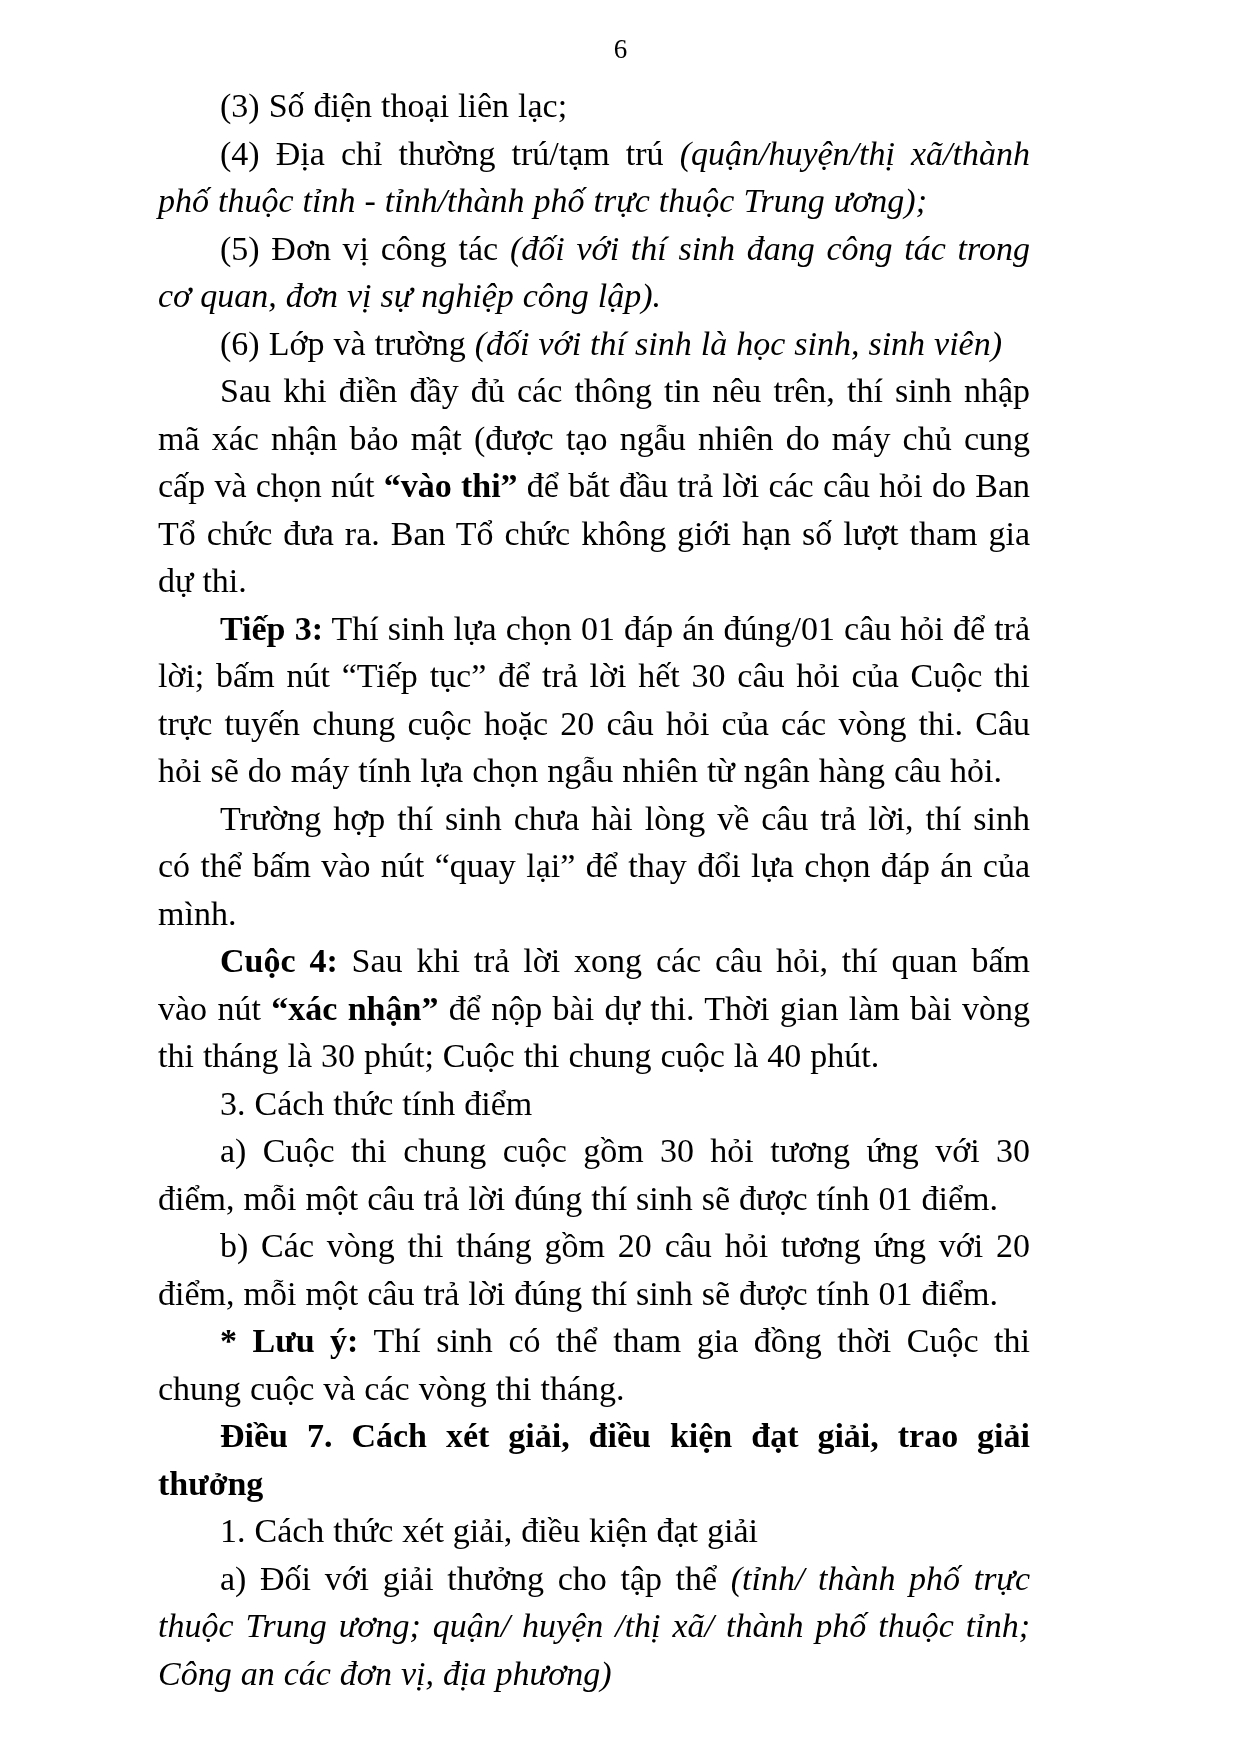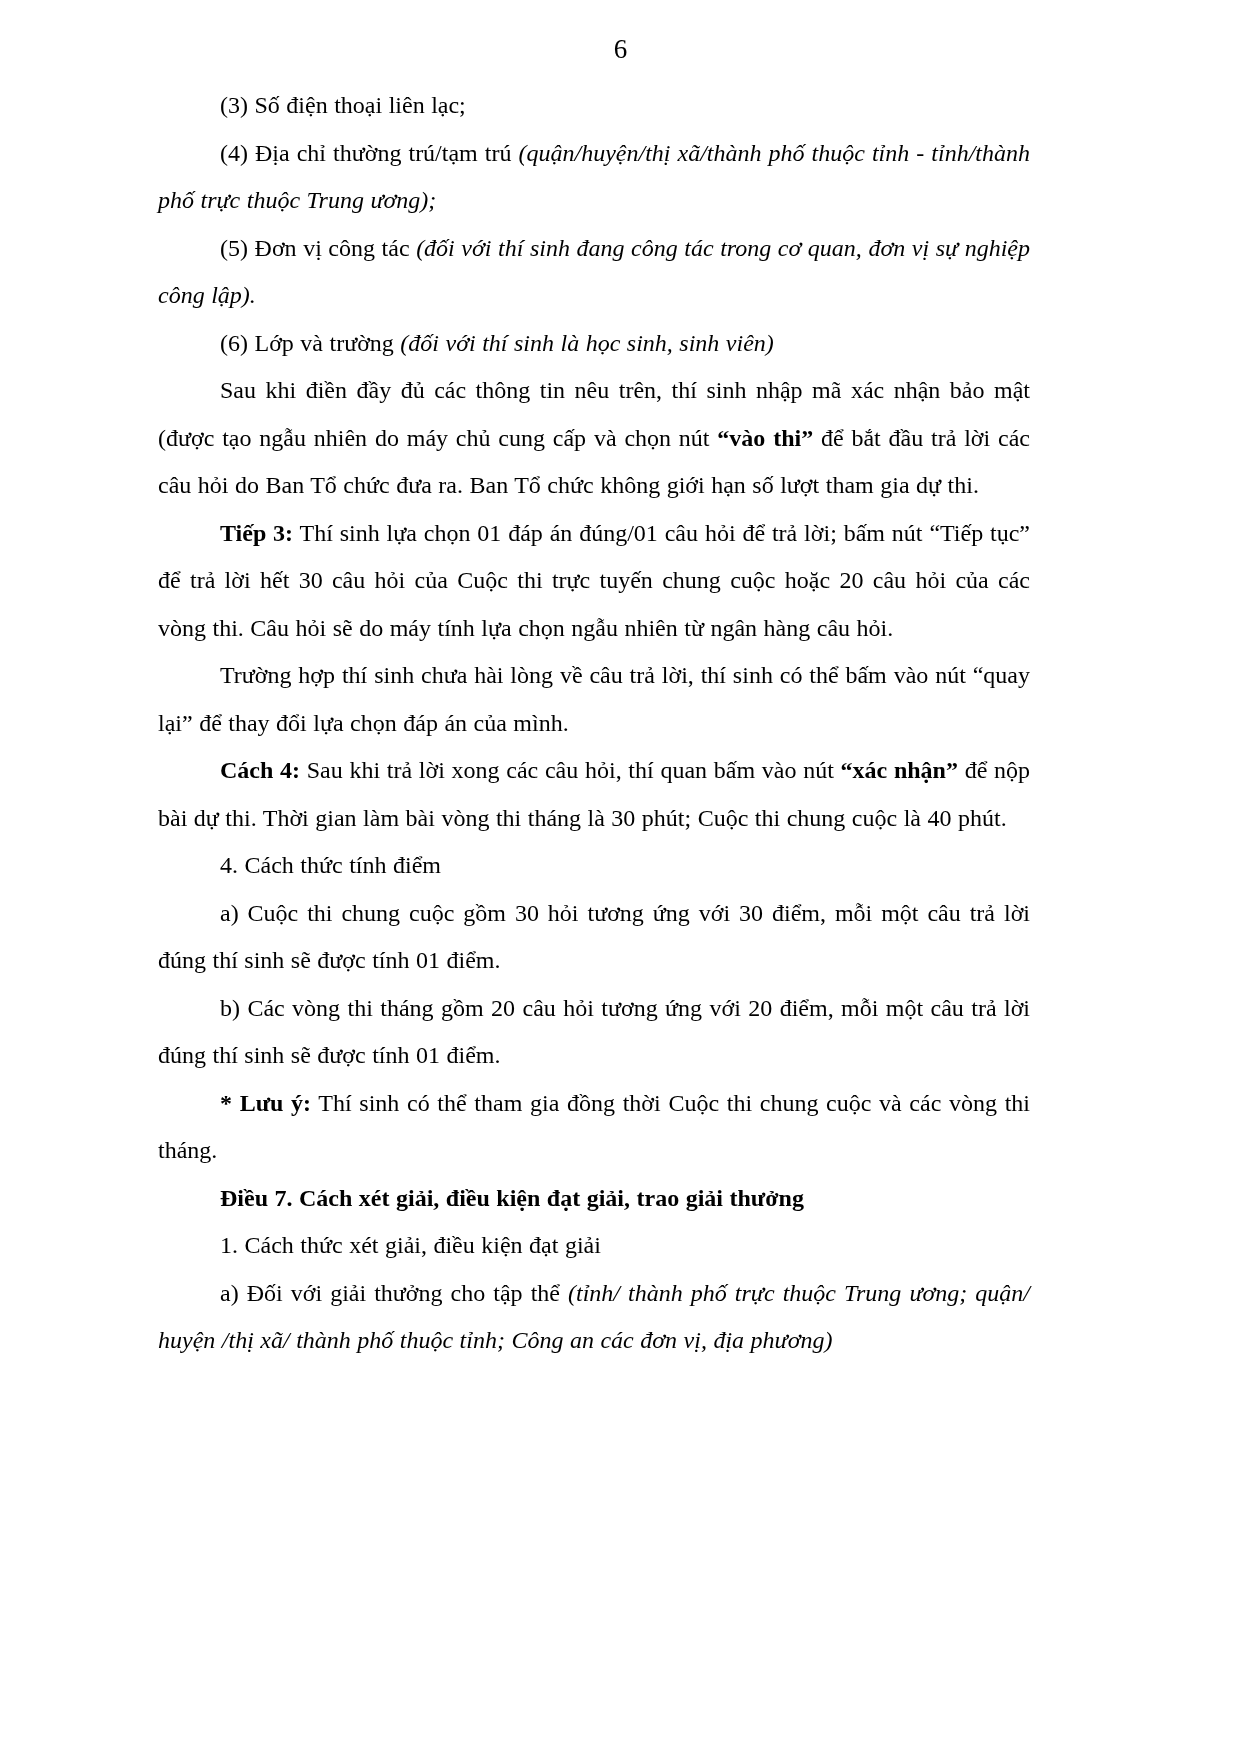--- a/index.html
+++ b/index.html
@@ -35,21 +35,21 @@
     position: absolute;
     top: 82px;
     left: 158px;
     width: 872px;
   }
   p.para {
     margin: 0 0 0 0;
     padding: 0;
     text-align: justify;
     text-indent: 62px;
-    font-size: 24px;
+    font-size: 34px;
     line-height: 47.5px;
     word-spacing: 0.5px;
     hyphens: none;
   }
   p.para.spaced {
   }
   .i { font-style: italic; }
   .b { font-weight: bold; }
   .bi { font-weight: bold; }
 </style>
@@ -61,22 +61,22 @@
   <div class="page-number">6</div>
 
   <div class="content">
       <p class="para"><span>(3) Số điện thoại liên lạc;</span></p>
       <p class="para spaced"><span>(4) Địa chỉ thường trú/tạm trú </span><span class="i">(quận/huyện/thị xã/thành phố thuộc tỉnh - tỉnh/thành phố trực thuộc Trung ương);</span></p>
       <p class="para spaced"><span>(5) Đơn vị công tác </span><span class="i">(đối với thí sinh đang công tác trong cơ quan, đơn vị sự nghiệp công lập).</span></p>
       <p class="para spaced"><span>(6) Lớp và trường </span><span class="i">(đối với thí sinh là học sinh, sinh viên)</span></p>
       <p class="para spaced"><span>Sau khi điền đầy đủ các thông tin nêu trên, thí sinh nhập mã xác nhận bảo mật (được tạo ngẫu nhiên do máy chủ cung cấp và chọn nút </span><span class="bi">“vào thi”</span><span> để bắt đầu trả lời các câu hỏi do Ban Tổ chức đưa ra. Ban Tổ chức không giới hạn số lượt tham gia dự thi.</span></p>
       <p class="para spaced"><span class="b">Tiếp 3:</span><span> Thí sinh lựa chọn 01 đáp án đúng/01 câu hỏi để trả lời; bấm nút “Tiếp tục” để trả lời hết 30 câu hỏi của Cuộc thi trực tuyến chung cuộc hoặc 20 câu hỏi của các vòng thi. Câu hỏi sẽ do máy tính lựa chọn ngẫu nhiên từ ngân hàng câu hỏi.</span></p>
       <p class="para spaced"><span>Trường hợp thí sinh chưa hài lòng về câu trả lời, thí sinh có thể bấm vào nút “quay lại” để thay đổi lựa chọn đáp án của mình.</span></p>
-      <p class="para spaced"><span class="b">Cách 4:</span><span> Sau khi trả lời xong các câu hỏi, thí quan bấm vào nút </span><span class="bi">“xác nhận”</span><span> để nộp bài dự thi. Thời gian làm bài vòng thi tháng là 30 phút; Cuộc thi chung cuộc là 40 phút.</span></p>
-      <p class="para spaced"><span>4. Cách thức tính điểm</span></p>
+      <p class="para spaced"><span class="b">Cuộc 4:</span><span> Sau khi trả lời xong các câu hỏi, thí quan bấm vào nút </span><span class="bi">“xác nhận”</span><span> để nộp bài dự thi. Thời gian làm bài vòng thi tháng là 30 phút; Cuộc thi chung cuộc là 40 phút.</span></p>
+      <p class="para spaced"><span>3. Cách thức tính điểm</span></p>
       <p class="para spaced"><span>a) Cuộc thi chung cuộc gồm 30 hỏi tương ứng với 30 điểm, mỗi một câu trả lời đúng thí sinh sẽ được tính 01 điểm.</span></p>
       <p class="para spaced"><span>b) Các vòng thi tháng gồm 20 câu hỏi tương ứng với 20 điểm, mỗi một câu trả lời đúng thí sinh sẽ được tính 01 điểm.</span></p>
       <p class="para spaced"><span class="bi">* Lưu ý:</span><span> Thí sinh có thể tham gia đồng thời Cuộc thi chung cuộc và các vòng thi tháng.</span></p>
       <p class="para spaced"><span class="b">Điều 7. Cách xét giải, điều kiện đạt giải, trao giải thưởng</span></p>
       <p class="para spaced"><span>1. Cách thức xét giải, điều kiện đạt giải</span></p>
       <p class="para spaced"><span>a) Đối với giải thưởng cho tập thể </span><span class="i">(tỉnh/ thành phố trực thuộc Trung ương; quận/ huyện /thị xã/ thành phố thuộc tỉnh; Công an các đơn vị, địa phương)</span></p>
     </div>
 
 </div>
 

